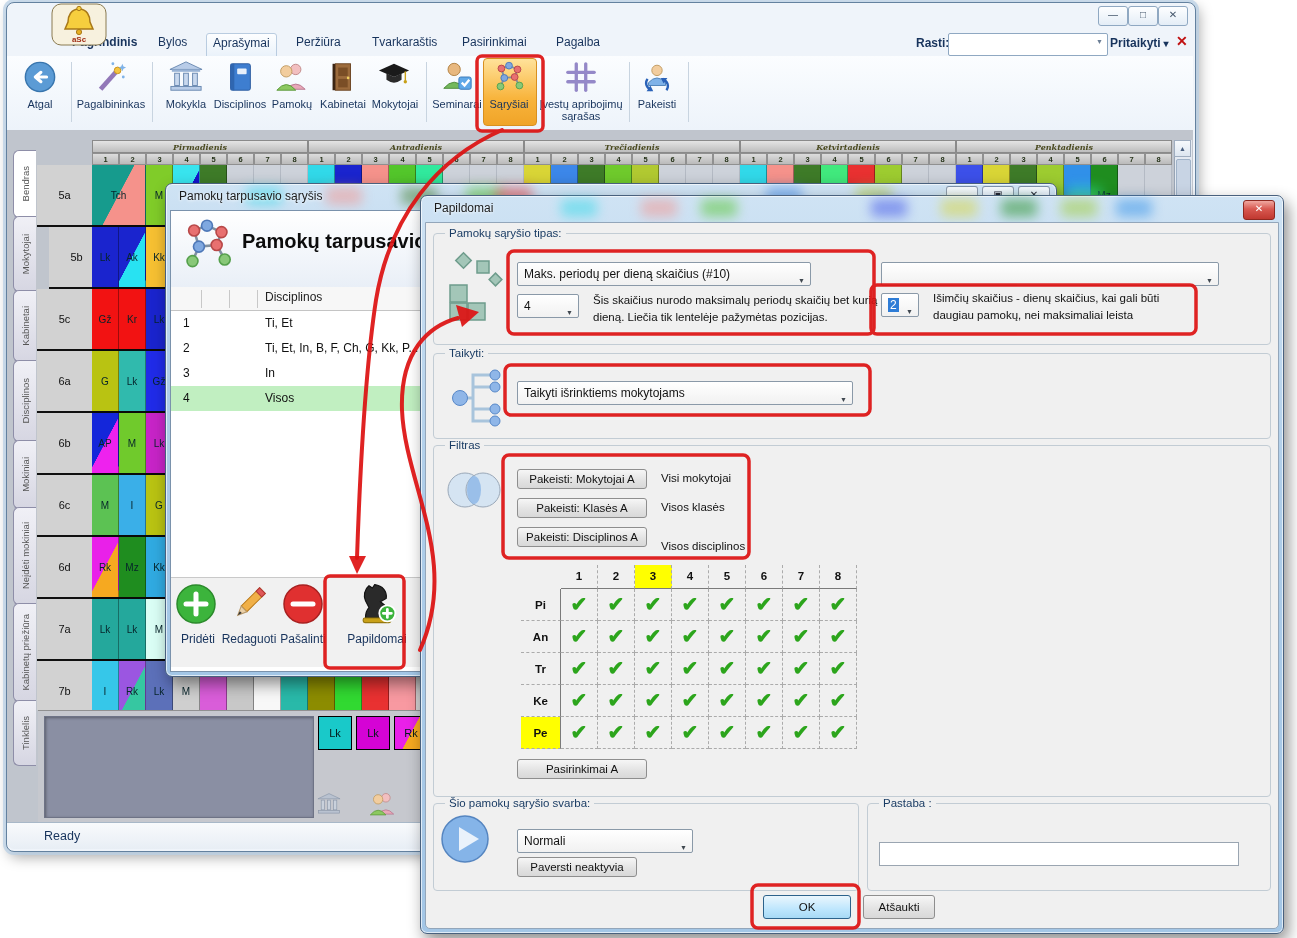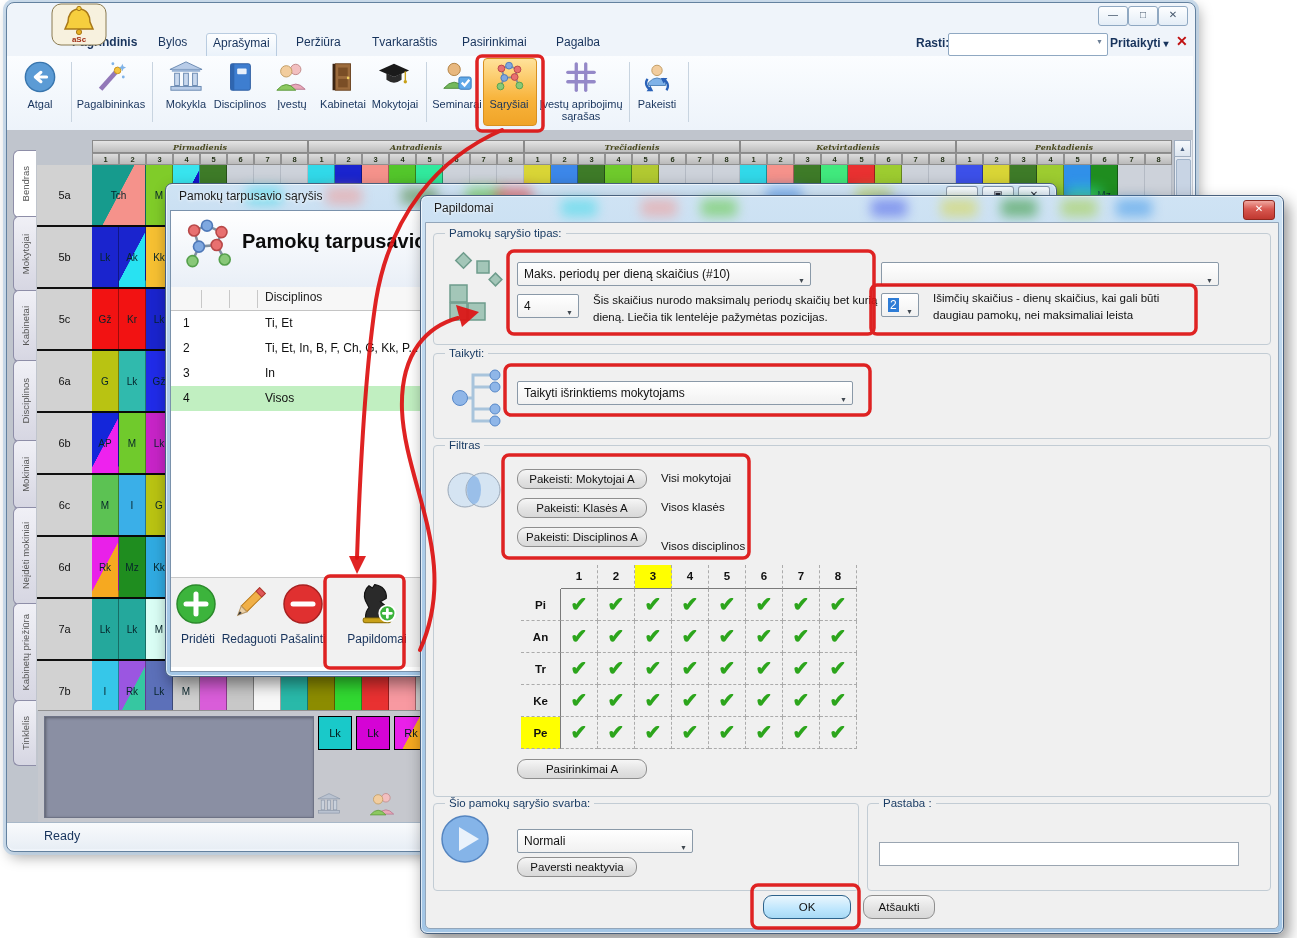--- a/index.html
+++ b/index.html
@@ -91,21 +91,21 @@
   
   #dlg2{left:420px;top:195px;width:862px;height:737px;z-index:20;}
   #d2-body{position:absolute;left:4px;top:26px;width:854px;height:707px;background:#F0F0F0;border:1px solid #93A6BA;
     border-radius:0 0 5px 5px;box-sizing:border-box;}
   .grp{position:absolute;border:1px solid #C2CCD4;border-radius:4px;}
   .grp-lab{position:absolute;font-size:11.5px;color:#1A3C64;background:#F0F0F0;padding:0 4px;}
   .combo{position:absolute;height:24px;background:linear-gradient(#FFFFFF,#F1F1F1);border:1px solid #8A99A8;
     border-radius:2px;box-sizing:border-box;font-size:12px;line-height:22px;padding-left:6px;color:#111;}
   .combo::after{content:"▼";position:absolute;right:5px;top:7px;font-size:7px;color:#404850;}
   .w7btn{position:absolute;height:20px;background:linear-gradient(#F6F6F6,#E2E2E2 60%,#D8D8D8);border:1px solid #8E8E8E;
-    border-radius:9px;box-sizing:border-box;font-size:11.5px;text-align:center;line-height:18px;color:#111;}
+    border-radius:3px;box-sizing:border-box;font-size:11.5px;text-align:center;line-height:18px;color:#111;}
   .w7btn.default{background:linear-gradient(#EAF6FD,#BEE6FD 60%,#A7D9F5);border:1px solid #2C628B;}
   .desc{position:absolute;font-size:11.5px;line-height:1.45;color:#111;}
   .filter-val{position:absolute;font-size:11.5px;color:#111;}
   .note-input{position:absolute;height:24px;background:#fff;border:1px solid #9AA5B1;box-sizing:border-box;}
   .selval{background:#2E7CD6;color:#fff;padding:0 2px;}
   
   .chk-h{position:absolute;font-size:11.5px;text-align:center;line-height:22px;border-right:1px dashed #ABABAB;
     border-bottom:1px solid #7A7A7A;box-sizing:border-box;color:#111;}
   .chk-l{position:absolute;font-size:11.5px;text-align:center;line-height:32px;border-right:1px solid #7A7A7A;
     border-bottom:1px dashed #ABABAB;box-sizing:border-box;color:#111;}
@@ -242,21 +242,21 @@
         <path d="M8 20 a12 9 0 0 0 4 12" fill="none" stroke="#2A62B8" stroke-width="2.5"></path>
         <polygon points="14,33 7,33 11,27" fill="#2A62B8"></polygon>
         <path d="M28 32 a12 9 0 0 0 -4 -12" fill="none" stroke="#2A62B8" stroke-width="2.5"></path>
         <polygon points="22,19 29,19 25,25" fill="#2A62B8"></polygon>
       </svg></div>
 
   <div class="tb-label" style="left:10px;width:60px;">Atgal</div>
   <div class="tb-label" style="left:71px;width:80px;">Pagalbininkas</div>
   <div class="tb-label" style="left:156px;width:60px;">Mokykla</div>
   <div class="tb-label" style="left:206px;width:68px;">Disciplinos</div>
-  <div class="tb-label" style="left:269px;width:46px;">Įvestų</div>
+  <div class="tb-label" style="left:269px;width:46px;">Pamokų</div>
   <div class="tb-label" style="left:314px;width:58px;">Kabinetai</div>
   <div class="tb-label" style="left:364px;width:62px;">Mokytojai</div>
   <div class="tb-label" style="left:428px;width:58px;">Seminarai</div>
   <div class="tb-label" style="left:482px;width:54px;">Sąryšiai</div>
   <div class="tb-label" style="left:535px;width:92px;">Įvestų apribojimų sąrašas</div>
   <div class="tb-label" style="left:630px;width:54px;">Pakeisti</div>
 
   <div id="tt-bg"></div>
   <div id="tt-layer">
       <div class="tt-day" style="left: 55px; width: 216px;">Pirmadienis</div>
@@ -326,21 +326,21 @@
         <div class="tt-cell" style="left: 729px; width: 27px; background: rgb(65, 233, 125);"></div>
         <div class="tt-cell" style="left: 756px; width: 27px; background: rgb(233, 49, 49);"></div>
         <div class="tt-cell" style="left: 783px; width: 27px; background: rgb(157, 204, 48);"></div>
         <div class="tt-cell" style="left: 864px; width: 27px; background: rgb(60, 80, 233);"></div>
         <div class="tt-cell" style="left: 891px; width: 27px; background: rgb(217, 213, 54);"></div>
         <div class="tt-cell" style="left: 918px; width: 27px; background: rgb(62, 123, 40);"></div>
         <div class="tt-cell" style="left: 945px; width: 27px; background: rgb(157, 204, 48);"></div>
         <div class="tt-cell" style="left: 972px; width: 27px; background: rgb(48, 144, 233);"></div>
         <div class="tt-cell" style="left: 999px; width: 27px; background: rgb(31, 141, 31);">Mz</div>
       </div>
-      <div class="tt-rowlab" style="top: 87px; height: 62px; line-height: 60px;">5b</div>
+      <div class="tt-rowlab" style="top: 87px; height: 62px; line-height: 60px; margin-left: 12px;">5b</div>
       <div class="tt-row" style="top: 87px; height: 62px;">
         <div class="tt-cell" style="left: 0px; width: 27px; background: rgb(26, 36, 206);">Lk</div>
         <div class="tt-cell" style="left: 27px; width: 27px; background: linear-gradient(118deg, rgb(26, 36, 206) 49.6%, rgb(40, 226, 242) 50.4%);">Ak</div>
         <div class="tt-cell" style="left: 54px; width: 27px; background: rgb(246, 192, 50);">Kk</div>
         <div class="tt-cell" style="left: 81px; width: 27px; background: rgb(138, 20, 194);">T</div>
       </div>
       <div class="tt-rowlab" style="top: 149px; height: 62px; line-height: 60px;">5c</div>
       <div class="tt-row" style="top: 149px; height: 62px;">
         <div class="tt-cell" style="left: 0px; width: 27px; background: rgb(242, 18, 18);">Gž</div>
         <div class="tt-cell" style="left: 27px; width: 27px; background: rgb(242, 18, 18);">Kr</div>

